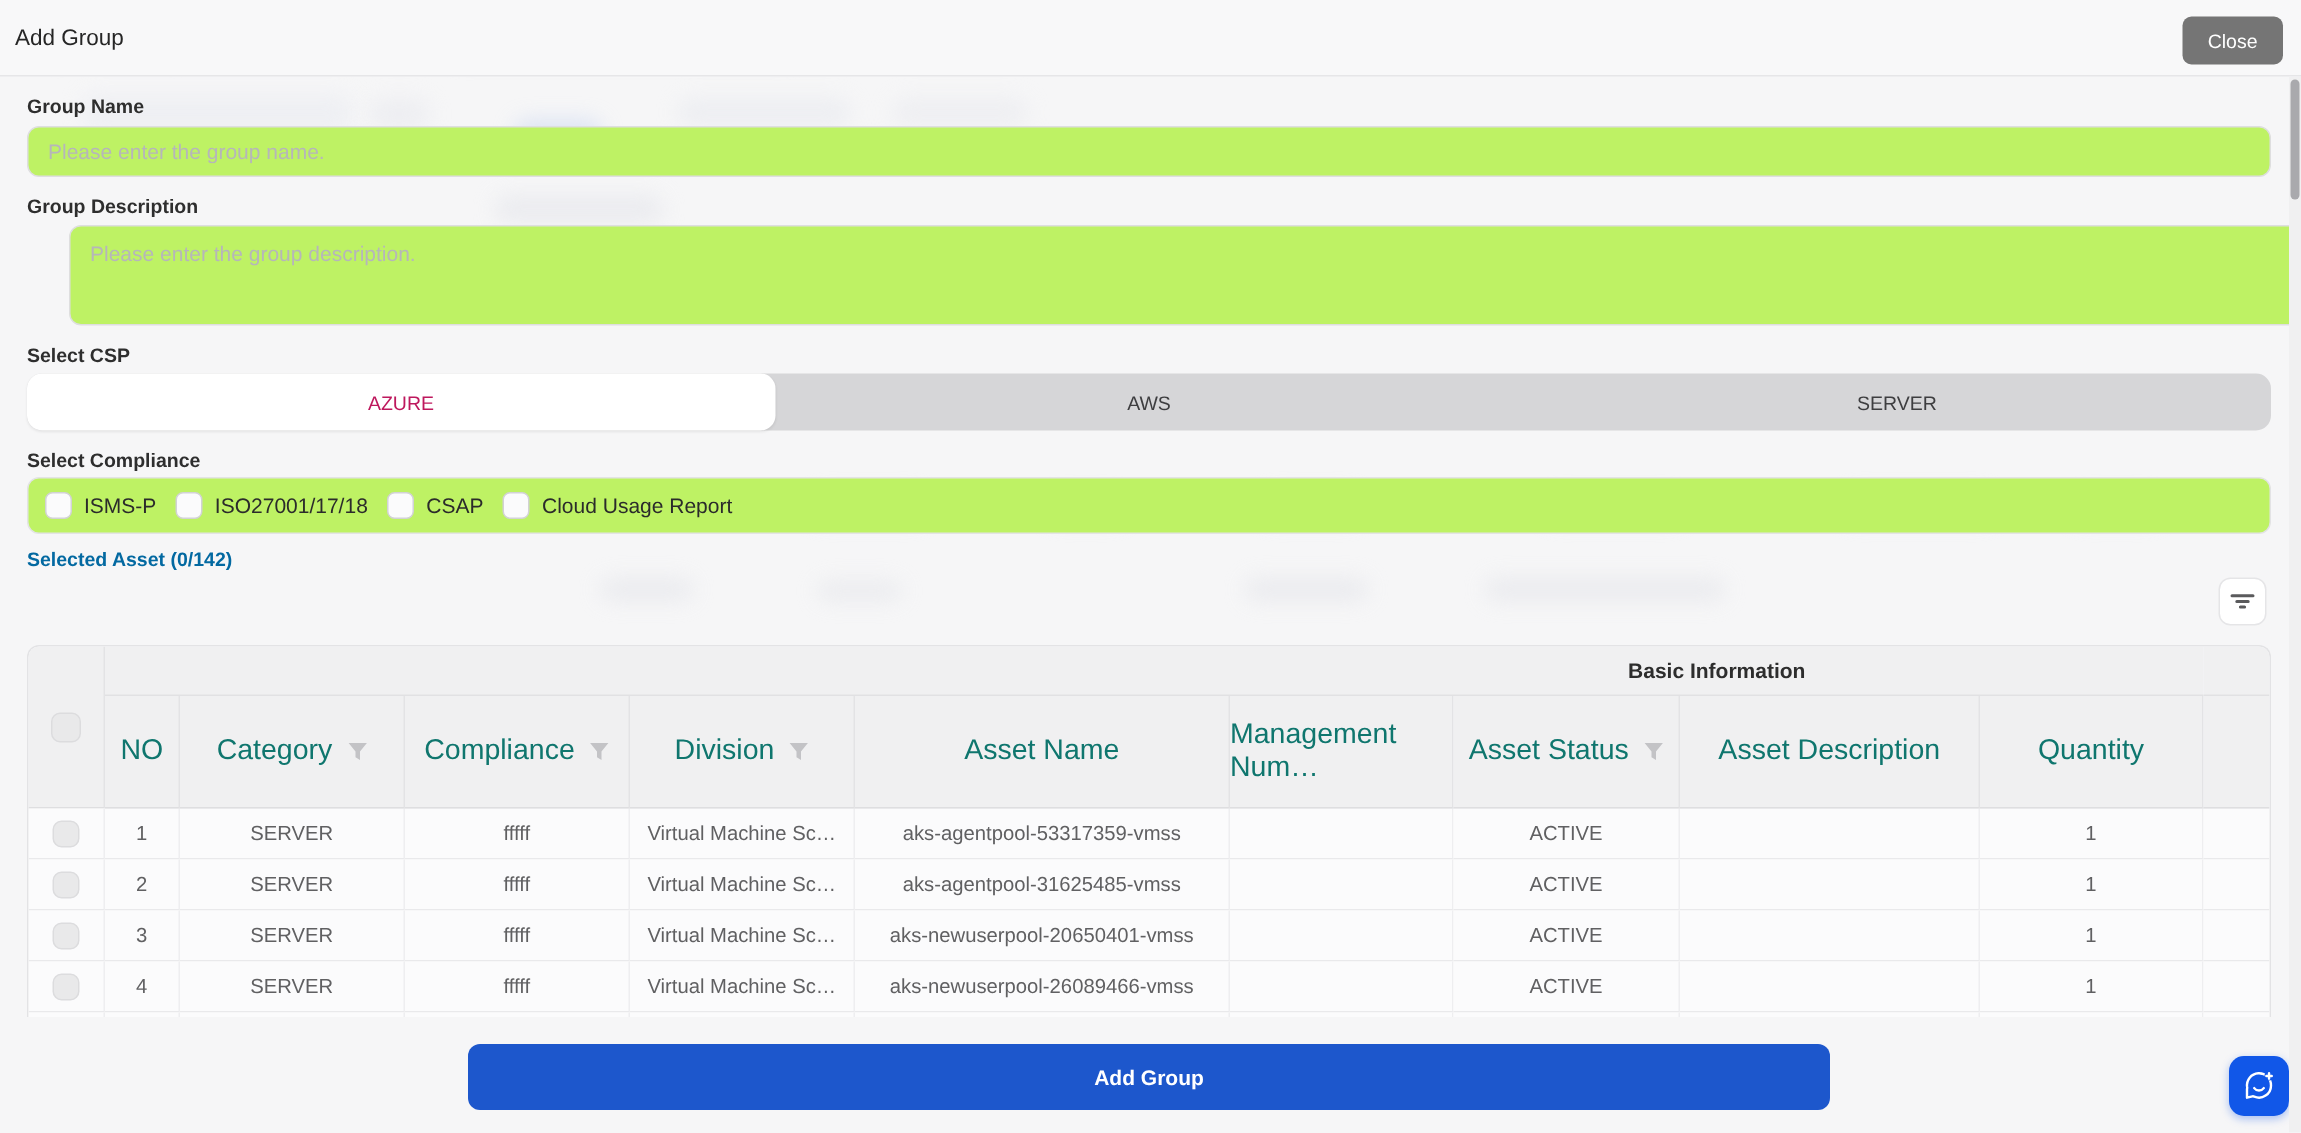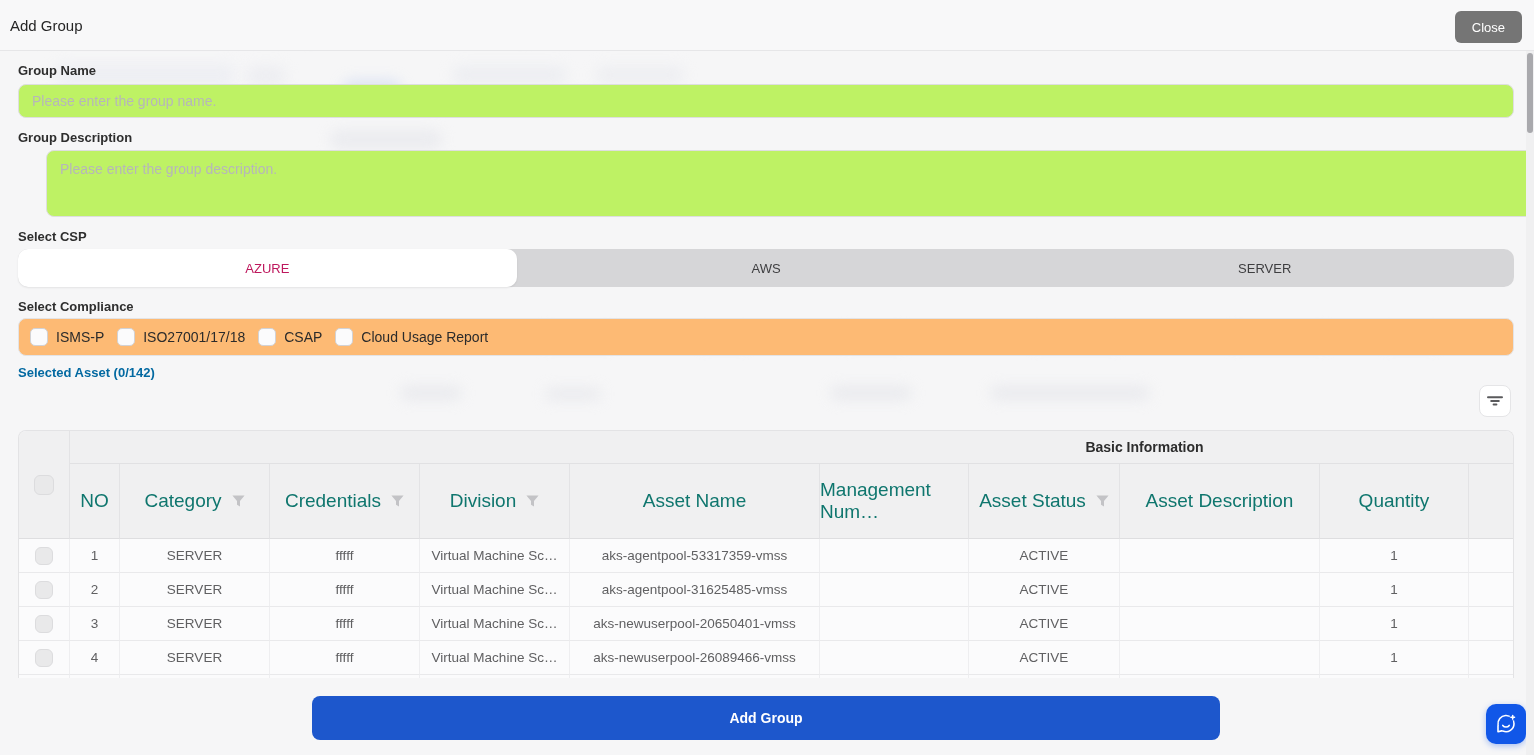--- a/index.html
+++ b/index.html
@@ -26,21 +26,21 @@
   .txt-input::placeholder, .txt-area::placeholder { color:#b6b6ba; }
   .txt-area { padding:10px 13px; resize:none; }
 
   .segmented { position:absolute; left:18px; top:249px; width:1496px; height:38px;
                background:#d6d6d8; border-radius:10px; display:flex; z-index:4; }
   .segment { flex:1; display:flex; align-items:center; justify-content:center;
              font-size:13px; color:#3e3e40; cursor:pointer; border-radius:10px; }
   .segment.selected { background:#ffffff; color:#be185d; box-shadow:0 1px 2px rgba(0,0,0,.08); }
 
   .compliance-box { position:absolute; left:18px; top:318px; width:1496px; height:38px;
-                    background:#fdba74; border:1px solid #e3e3e5; border-radius:8px;
+                    background:#bef264; border:1px solid #e3e3e5; border-radius:8px;
                     display:flex; align-items:center; padding-left:11px; gap:13px; z-index:4; }
   .comp-item { display:flex; align-items:center; gap:8px; cursor:pointer; }
   .comp-cb { width:18px; height:18px; border:1.5px solid #d2d2d5; border-radius:5px; background:#fbfbfc; }
   .comp-label { font-size:14px; color:#2b2b2b; }
 
   .selected-asset { position:absolute; left:18px; top:365px; font-size:13px; font-weight:600; color:#0369a1; z-index:4; }
 
   .filter-btn { position:absolute; left:1479px; top:385px; width:32px; height:32px;
                 background:#ffffff; border:1px solid #e5e5e7; border-radius:8px;
                 display:flex; align-items:center; justify-content:center; cursor:pointer; z-index:4; }
@@ -162,21 +162,21 @@
     <div class="th">
         <span>NO</span>
       </div>
     <div class="th">
       <span>Category</span>
       <svg class="funnel" width="13" height="12" viewBox="0 0 13 12">
           <path d="M0.4 0.4h12.2L8 6v5.6L5 9.8V6L0.4 0.4z" fill="#c3c3c6"></path>
         </svg>
     </div>
     <div class="th">
-      <span>Credentials</span>
+      <span>Compliance</span>
       <svg class="funnel" width="13" height="12" viewBox="0 0 13 12">
           <path d="M0.4 0.4h12.2L8 6v5.6L5 9.8V6L0.4 0.4z" fill="#c3c3c6"></path>
         </svg>
     </div>
     <div class="th">
       <span>Division</span>
       <svg class="funnel" width="13" height="12" viewBox="0 0 13 12">
           <path d="M0.4 0.4h12.2L8 6v5.6L5 9.8V6L0.4 0.4z" fill="#c3c3c6"></path>
         </svg>
     </div>

